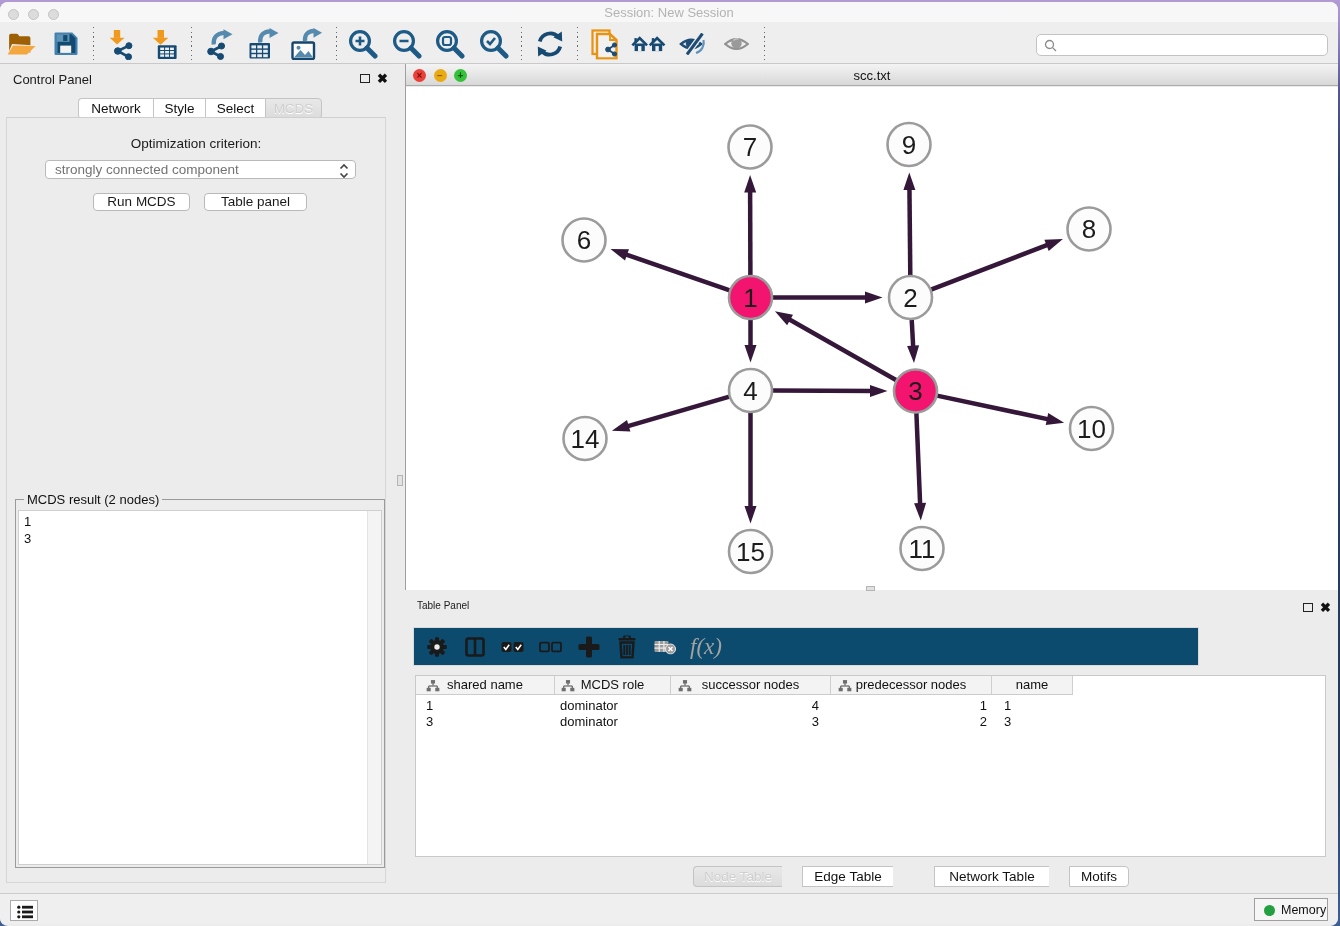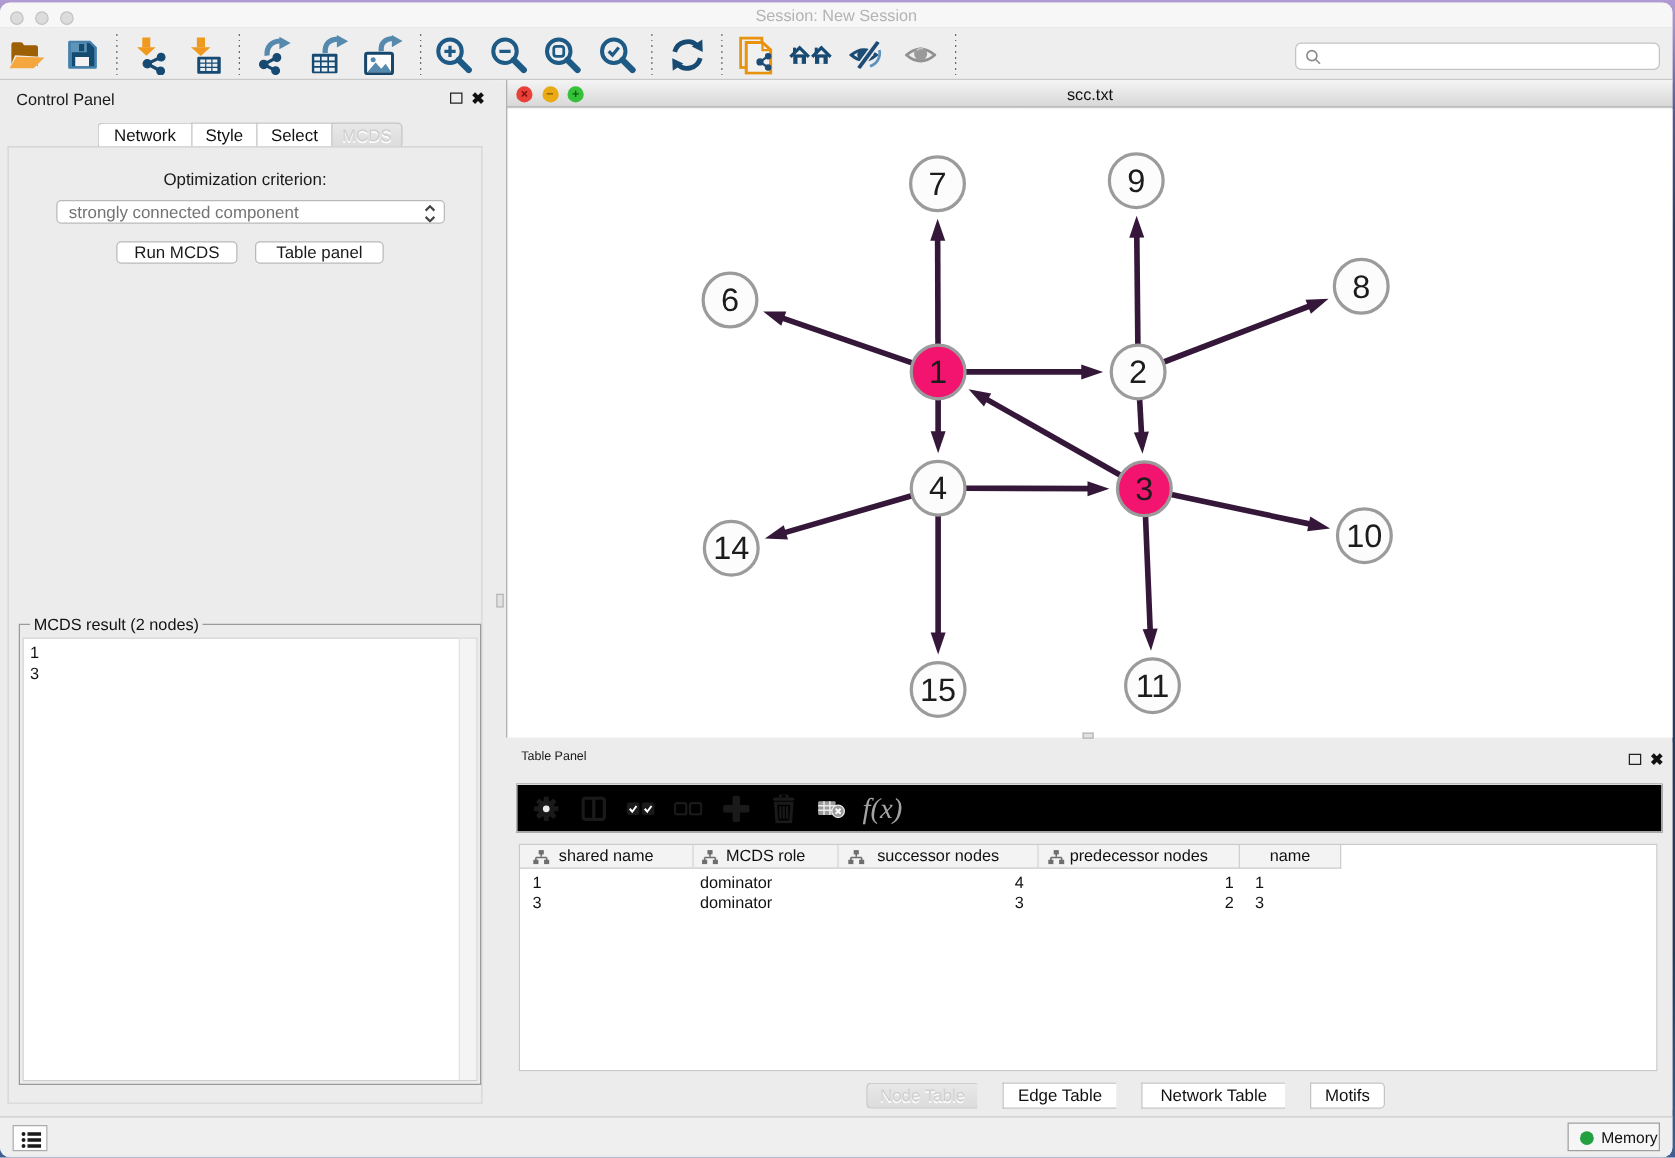--- a/index.html
+++ b/index.html
@@ -39,21 +39,21 @@
 #fieldset .txt { position:absolute; left:5px; top:3px; font-size:13px; color:#111; line-height:16.5px; }
 
 #netwin { position:absolute; left:405px; top:62px; width:933px; height:526px; border-left:1px solid #9f9f9f; }
 #nettitle { position:absolute; left:0; top:0; width:100%; height:22px; background:linear-gradient(180deg,#f4f4f4,#d8d8d8); border-bottom:1px solid #ababab; }
 #nettitle .txt { position:absolute; width:100%; text-align:center; top:4px; font-size:13px; color:#111; }
 .mac { position:absolute; top:4.5px; width:13px; height:13px; border-radius:50%; font-size:10px; font-weight:bold; text-align:center; line-height:13px; }
 #canvas { position:absolute; left:0; top:23px; width:933px; height:503px; background:#ffffff; }
 
 #tpanel { position:absolute; left:405px; top:592px; width:933px; height:294px; background:#ececec; }
 #tpanel-hdr .lbl { position:absolute; left:12px; top:6px; font-size:10px; color:#1a1a1a; }
-#ttoolbar { position:absolute; left:8px; top:33px; width:917px; height:39px; background:#000000; border:1px solid #dadada; }
+#ttoolbar { position:absolute; left:8px; top:33px; width:786px; height:39px; background:#0c4a6e; border:1px solid #dadada; }
 #ttoolbar svg { position:absolute; top:50%; transform:translateY(-50%); }
 #tbl { position:absolute; left:10px; top:81px; width:911px; height:182px; background:#ffffff; border:1px solid #c9c9c9; }
 #tblhead { position:absolute; left:0; top:0; width:909px; height:19px; font-size:13px; color:#111; }
 .th { position:absolute; top:0; height:19px; background:#f3f3f3; border-right:1px solid #cfcfcf; border-bottom:1px solid #cccccc; text-align:center; line-height:18px; }
 .td { position:absolute; font-size:13px; color:#111; }
 
 #btabs { position:absolute; left:288px; top:272px; display:flex;gap:20px; }
 
 #statusbar { position:absolute; left:0; top:891px; width:100%; height:31px; background:#efefef; border-top:1px solid #cccccc; }
 #listbtn { position:absolute; left:10px; top:6px; width:28px; height:21px; background:#fdfdfd; border:1px solid #ababab; }
@@ -475,21 +475,21 @@
       <div class="td" style="left:588px; top:22px;">1</div>
       <div class="td" style="left:10px; top:38px;">3</div>
       <div class="td" style="left:144px; top:38px;">dominator</div>
       <div class="td" style="left:393px; top:38px; width:10px; text-align:right;">3</div>
       <div class="td" style="left:561px; top:38px; width:10px; text-align:right;">2</div>
       <div class="td" style="left:588px; top:38px;">3</div>
     </div>
     <div id="btabs">
       <div class="tab first sel" style="width:89px; padding:0;">Node Table</div>
       <div class="tab" style="width:91px; padding:0;">Edge Table</div>
-      <div class="tab" style="width:115px; padding:0;">Network Table</div>
+      <div class="tab" style="width:115px; padding:0;margin-left:21px;">Network Table</div>
       <div class="tab last" style="width:60px; padding:0;">Motifs</div>
     </div>
   </div>
 
   <div class="grip" style="left:397px; top:473px; width:6px; height:11px; background:#e2e2e2; border:1px solid #b5b5b5;"></div>
   <div class="grip" style="left:866px; top:584px; width:9px; height:5px; background:#e2e2e2; border:1px solid #b5b5b5;"></div>
   <div id="statusbar">
     <div id="listbtn">
       <svg style="position:absolute; left:6px; top:3.5px;" width="16" height="14" viewBox="0 0 16 14">
         <g fill="#1a1a1a">

